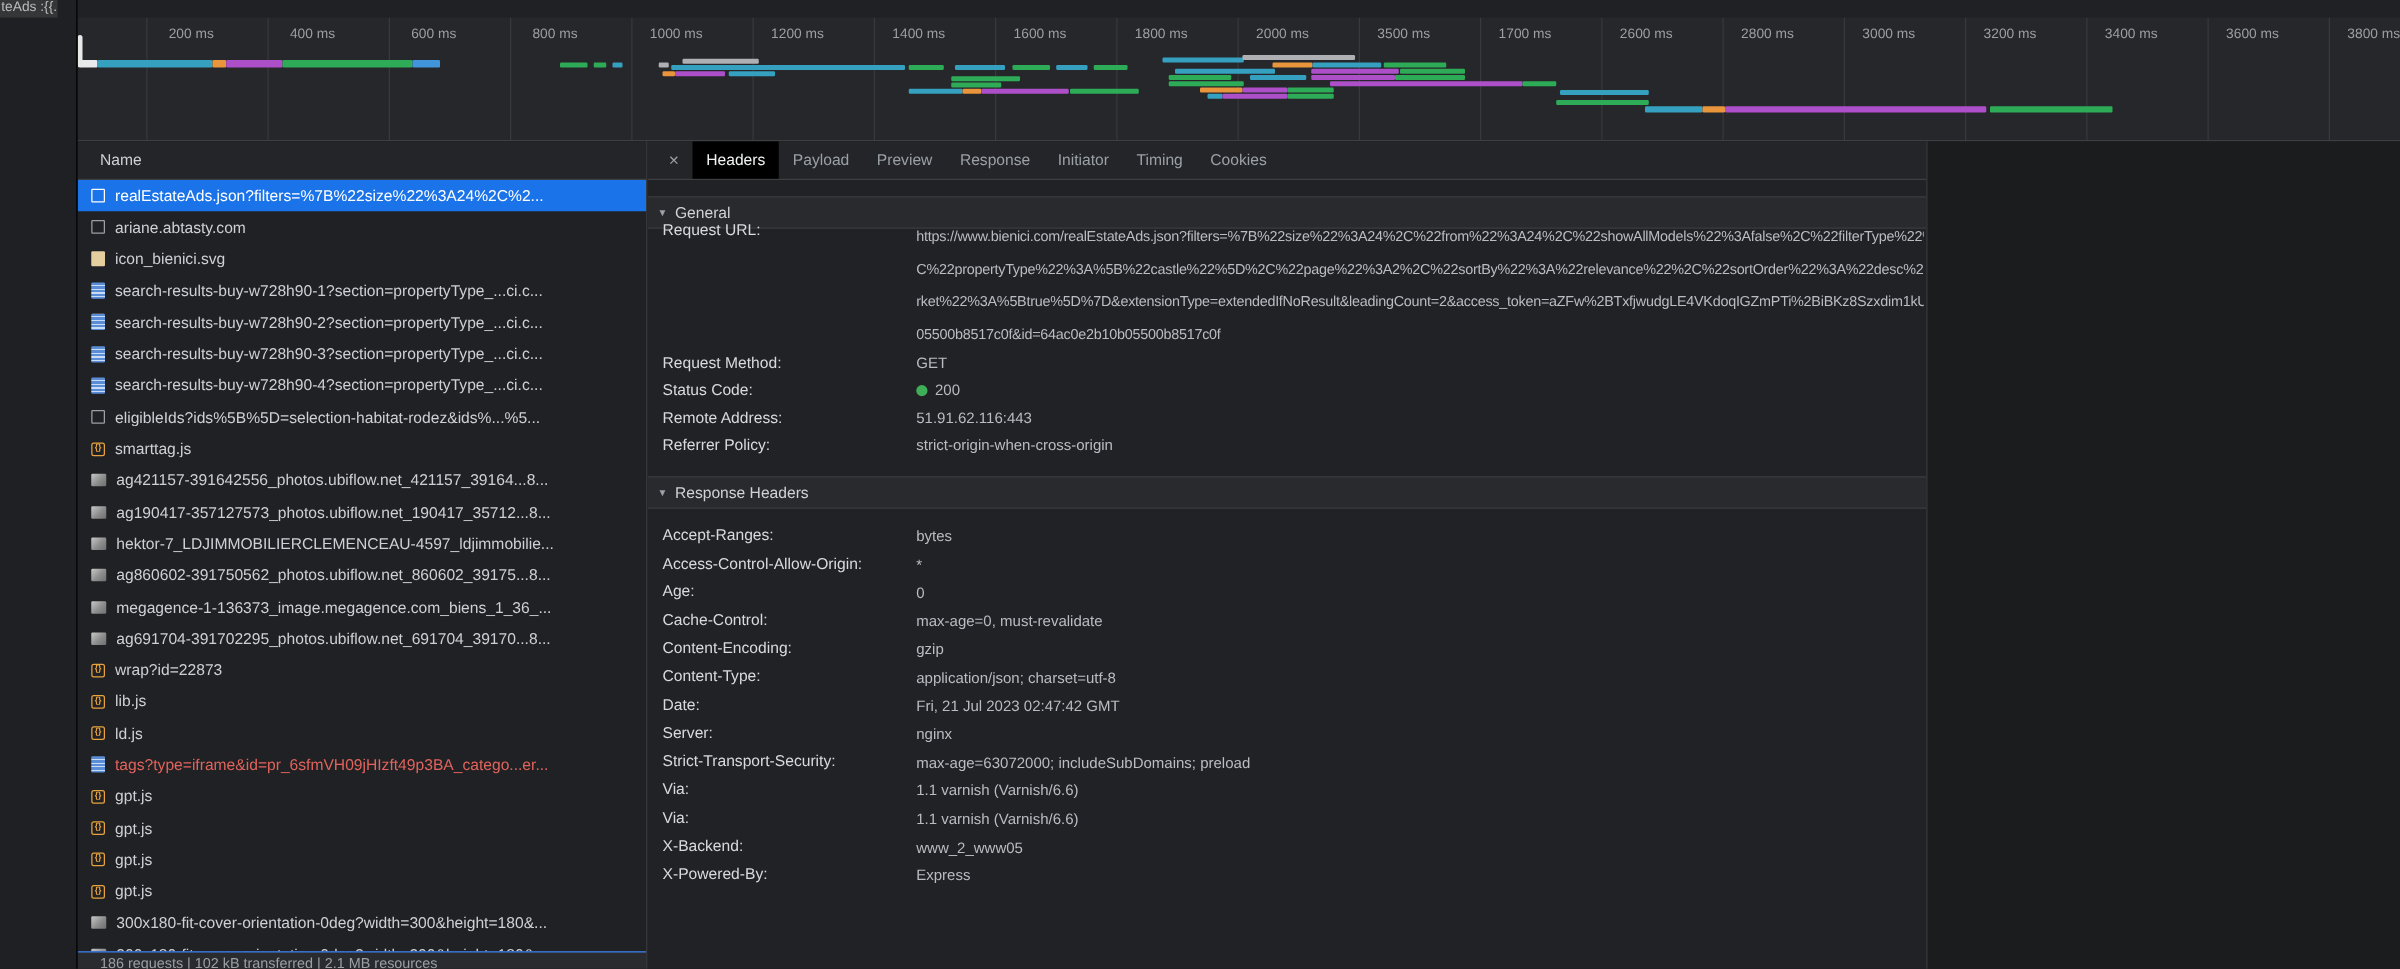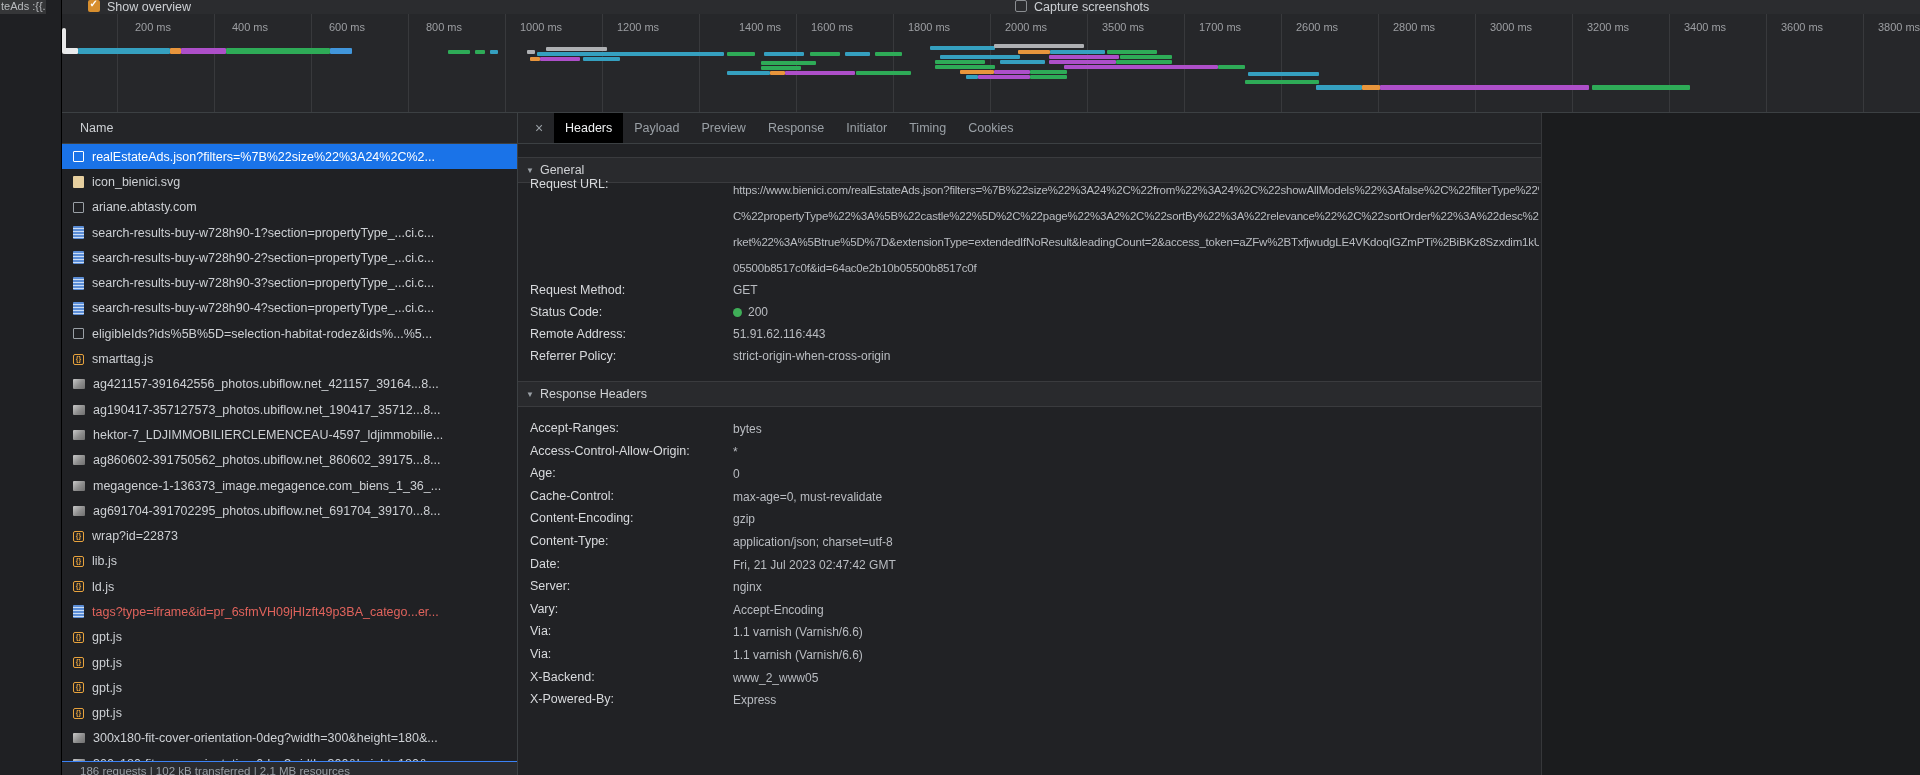--- a/index.html
+++ b/index.html
@@ -105,47 +105,37 @@
 <body>
 
 <div class="app">
 
   <div class="left-strip">
     <div class="strip-top">
       <div class="strip-frag">teAds :{{...</div>
     </div>
   </div>
 
-  <div class="toolbar">
-    <div class="chk-group chk-show">
-      <span class="checkbox checked"></span>
-      <span class="chk-label">Show overview</span>
-    </div>
-    <div class="chk-group chk-capture">
-      <span class="checkbox unchecked"></span>
-      <span class="chk-label">Capture screenshots</span>
-    </div>
-  </div>
 
   <div class="overview">
     <div id="ov-grid">
         <div class="gridline" style="left: 55px;"></div>
         <span class="tick-label" style="left: 91px;">200 ms</span>
         <div class="gridline" style="left: 152px;"></div>
         <span class="tick-label" style="left: 188px;">400 ms</span>
         <div class="gridline" style="left: 249px;"></div>
         <span class="tick-label" style="left: 285px;">600 ms</span>
         <div class="gridline" style="left: 346px;"></div>
         <span class="tick-label" style="left: 382px;">800 ms</span>
         <div class="gridline" style="left: 443px;"></div>
         <span class="tick-label" style="left: 479px;">1000 ms</span>
         <div class="gridline" style="left: 540px;"></div>
         <span class="tick-label" style="left: 576px;">1200 ms</span>
         <div class="gridline" style="left: 637px;"></div>
-        <span class="tick-label" style="left: 673px; margin-left: 25px;">1400 ms</span>
+        <span class="tick-label" style="left: 673px;">1400 ms</span>
         <div class="gridline" style="left: 734px;"></div>
         <span class="tick-label" style="left: 770px;">1600 ms</span>
         <div class="gridline" style="left: 831px;"></div>
         <span class="tick-label" style="left: 867px;">1800 ms</span>
         <div class="gridline" style="left: 928px;"></div>
         <span class="tick-label" style="left: 964px;">2000 ms</span>
         <div class="gridline" style="left: 1025px;"></div>
         <span class="tick-label" style="left: 1061px;">3500 ms</span>
         <div class="gridline" style="left: 1122px;"></div>
         <span class="tick-label" style="left: 1158px;">1700 ms</span>
@@ -227,26 +217,26 @@
     <div class="net-list">
       <div class="list-header">
         <span>Name</span>
       </div>
       <div id="req-rows">
           <div class="req-row selected">
             <span class="fico xhr"></span>
             <span class="lbl">realEstateAds.json?filters=%7B%22size%22%3A24%2C%2...</span>
           </div>
           <div class="req-row">
+            <span class="fico xhr"></span>
+            <span class="lbl">ariane.abtasty.com</span>
+          </div>
+          <div class="req-row">
             <span class="fico svg"></span>
             <span class="lbl">icon_bienici.svg</span>
-          </div>
-          <div class="req-row">
-            <span class="fico xhr"></span>
-            <span class="lbl">ariane.abtasty.com</span>
           </div>
           <div class="req-row">
             <span class="fico doc"></span>
             <span class="lbl">search-results-buy-w728h90-1?section=propertyType_...ci.c...</span>
           </div>
           <div class="req-row">
             <span class="fico doc"></span>
             <span class="lbl">search-results-buy-w728h90-2?section=propertyType_...ci.c...</span>
           </div>
           <div class="req-row">
@@ -405,22 +395,22 @@
           </div>
           <div class="resp-row">
             <div class="g-key">Date:</div>
             <div class="g-val">Fri, 21 Jul 2023 02:47:42 GMT</div>
           </div>
           <div class="resp-row">
             <div class="g-key">Server:</div>
             <div class="g-val">nginx</div>
           </div>
           <div class="resp-row">
-            <div class="g-key">Vary:</div>
-            <div class="g-val">Accept-Encoding</div>
+            <div class="g-key">Strict-Transport-Security:</div>
+            <div class="g-val">max-age=63072000; includeSubDomains; preload</div>
           </div>
           <div class="resp-row">
             <div class="g-key">Via:</div>
             <div class="g-val">1.1 varnish (Varnish/6.6)</div>
           </div>
           <div class="resp-row">
             <div class="g-key">Via:</div>
             <div class="g-val">1.1 varnish (Varnish/6.6)</div>
           </div>
           <div class="resp-row">

